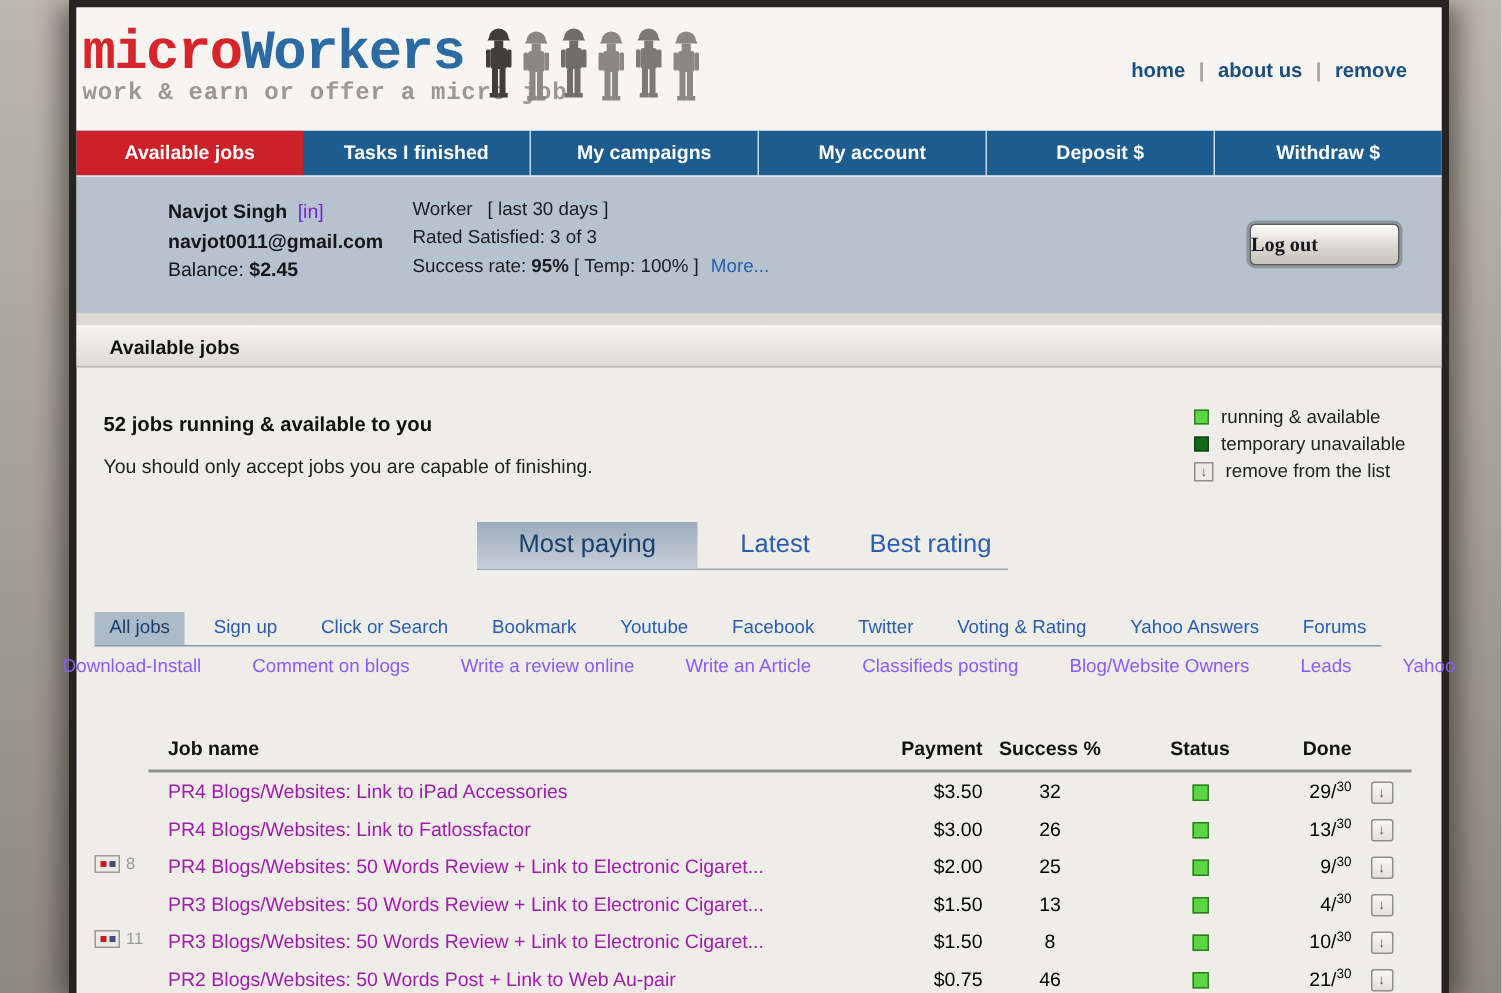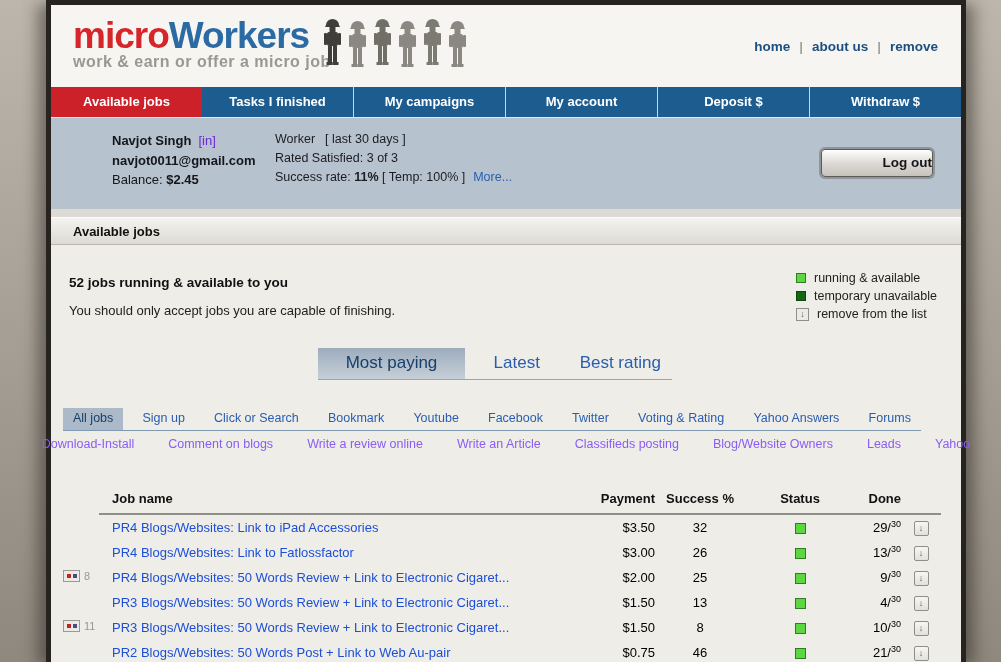--- a/index.html
+++ b/index.html
@@ -10,21 +10,21 @@
     position: relative;
   }
   .page {
     position:absolute; left:46px; top:0; width:920px; height:662px;
     border-left:5px solid #262321; border-right:5px solid #262321; border-top:5px solid #262321;
     background:#eeede8;
     box-shadow: -9px 4px 14px rgba(40,35,30,.45), 9px 4px 14px rgba(40,35,30,.45);
   }
   
   .header { height:82px; background:#f6f5f1; position:relative; }
-  .logo { position:absolute; left:22px; top:12px; cursor:pointer; }
+  .logo { position:absolute; left:4px; top:12px; cursor:pointer;font-family:Liberation Mono, monospace; }
   .logo-line { font-size:37px; font-weight:bold; letter-spacing:-1px; line-height:38px; }
   .logo-micro { color:#d6252b; }
   .logo-workers { color:#2b6aa3; }
   .tagline { font-size:16px; font-weight:bold; color:#9b9892; margin-top:-2px; letter-spacing:0.5px; }
   .workers-art { position:absolute; left:272px; top:9px; }
   .header-links { position:absolute; right:16px; top:34px; font-size:13.5px; font-weight:bold; color:#a3a39b; }
   .header-links .hlink { color:#1c4f80; cursor:pointer; margin:0 7px; }
   .header-links .sep { margin:0 2px; }
   
   .nav { display:flex; height:30px; background:#1d5c8f; }
@@ -36,25 +36,25 @@
   .user-bar { height:92px; background:#b6c2cd; border-top:1px solid #dfe7ee; position:relative; font-size:13px; color:#15151a; }
   .u-left { position:absolute; left:61px; top:13px; line-height:19.5px; }
   .u-name { font-weight:bold; }
   .u-country { color:#6d28d9; margin-left:7px; font-size:13px; }
   .u-email { font-weight:bold; }
   .u-bal-val { font-weight:bold; }
   .u-mid { position:absolute; left:224px; top:12px; line-height:19px; font-size:12.5px; color:#1c1c22; }
   .u-dim { margin-left:10px; }
   .more-link { color:#2a5db0; cursor:pointer; margin-left:8px; }
   .logout-btn {
-    position:absolute; right:28px; top:31px; width:112px; height:28px;
+    position:absolute; right:28px; top:31px; width:100px; height:28px;
     background:linear-gradient(#fefefd, #dbd8d3 55%, #c6c3bd);
     border:1px solid #5e5b57; border-radius:4px; box-shadow:0 0 0 2px rgba(70,70,70,.35), inset 0 1px 0 #fff;
-    font-weight:bold; font-size:13.5px; text-align:right; line-height:26px; cursor:pointer;
-    font-family:Liberation Sans, sans-serif;
+    font-weight:bold; font-size:13.5px; text-align:left; line-height:26px; cursor:pointer;
+    font-family:Liberation Serif, serif;
   }
   .gap-strip { height:8px; background:#dcdad4; }
   
   .section-bar {
     height:28px; background:linear-gradient(#f4f3ef, #dcdad3);
     border-top:1px solid #fbfbf9; border-bottom:1px solid #b8b6af;
     font-weight:bold; font-size:13px; line-height:27px; padding-left:22px; color:#111;
   }
   
   .content { position:relative; padding-top:30px; }
@@ -82,21 +82,21 @@
   .jobs-table { margin:40px 20px 0 48px; font-size:13px; }
   .t-head { display:flex; font-weight:bold; color:#111; padding-bottom:7px; border-bottom:2px solid #8f8f89; }
   .t-row { display:flex; align-items:center; height:25px; position:relative; }
   .t-row:first-of-type { margin-top:9px; }
   .c-name { flex:1; padding-left:13px; overflow:hidden; white-space:nowrap; }
   .c-pay { width:90px; text-align:right; }
   .c-succ { width:90px; text-align:center; }
   .c-stat { width:110px; text-align:center; }
   .c-done { width:46px; text-align:right; white-space:nowrap; }
   .c-act { width:40px; text-align:center; }
-  .job-link { color:#1d4ed8; cursor:pointer; }
+  .job-link { color:#a21caf; cursor:pointer; }
   .status-dot { width:11px; height:11px; background:#5cd742; border:1px solid #2e7d23; display:inline-block; vertical-align:middle; }
   .done-sup { font-size:9px; vertical-align:super; }
   .dl-btn { width:15px; height:15px; border:1px solid #8f8f8a; border-radius:2px; background:linear-gradient(#f7f6f4,#e3e1dc); font-size:9px; line-height:13px; text-align:center; color:#555; display:inline-block; cursor:pointer; }
   .row-badge { position:absolute; left:-36px; top:5px; display:flex; align-items:center; gap:4px; }
   .badge-box { width:17px; height:12px; border:1px solid #9a9a94; background:#eceae5; display:flex; align-items:center; justify-content:center; gap:2px; cursor:pointer; }
   .dot { width:4px; height:4px; display:inline-block; }
   .dot-r { background:#c32222; }
   .dot-b { background:#474c86; }
   .badge-count { font-size:11px; color:#9a9a94; }
 </style>
@@ -149,21 +149,21 @@
 
   <div class="user-bar">
     <div class="u-left">
       <div><span class="u-name">Navjot Singh</span><span class="u-country">[in]</span></div>
       <div class="u-email">navjot0011@gmail.com</div>
       <div><span>Balance:</span> <span class="u-bal-val">$2.45</span></div>
     </div>
     <div class="u-mid">
       <div><span>Worker</span><span class="u-dim">[ last 30 days ]</span></div>
       <div>Rated Satisfied: 3 of 3</div>
-      <div><span>Success rate:</span> <b>11%</b> <span>[ Temp: 100% ]</span><span class="more-link">More...</span></div>
+      <div><span>Success rate:</span> <b>95%</b> <span>[ Temp: 100% ]</span><span class="more-link">More...</span></div>
     </div>
     <div class="logout-btn">Log out</div>
   </div>
 
   <div class="gap-strip"></div>
 
   <div class="section-bar"><span>Available jobs</span></div>
 
   <div class="content">
 

